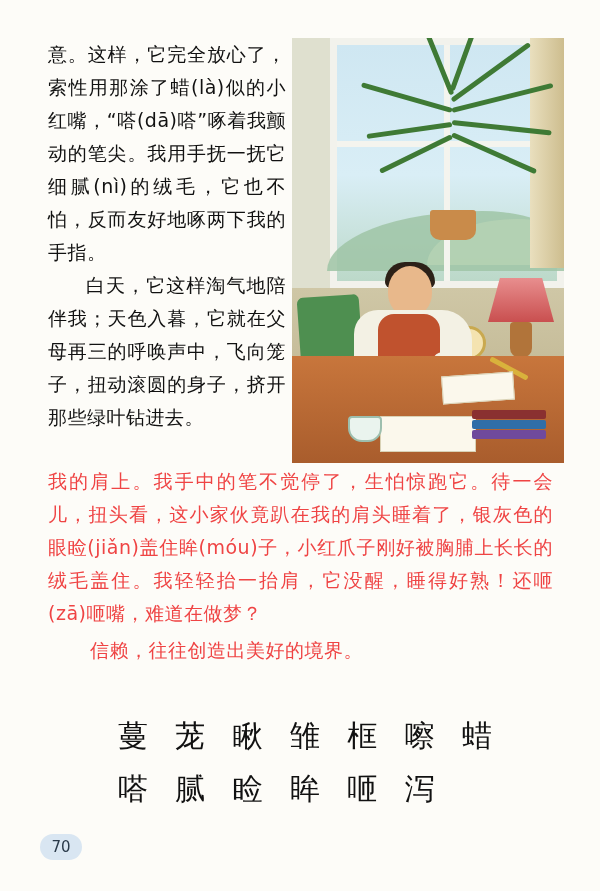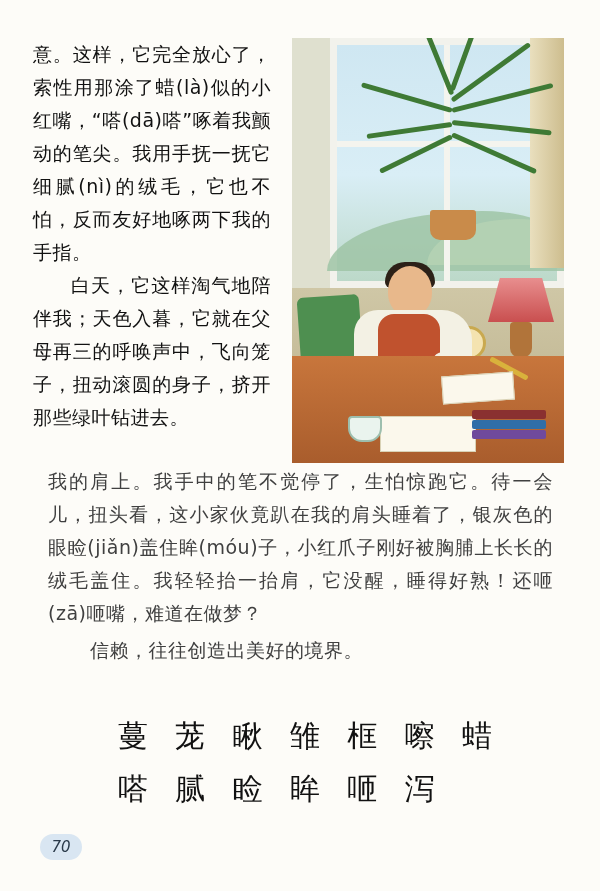--- a/index.html
+++ b/index.html
@@ -216,37 +216,37 @@
     left: 196px; top: 328px;
     width: 42px; height: 5px;
     background: #d9b23c;
     transform: rotate(28deg);
     border-radius: 2px;
   }
 
   
   .text-col {
     position: absolute;
-    left: 33px;
+    left: 48px;
     top: 38px;
     width: 238px;
     font-size: 19px;
     line-height: 33px;
     color: #111;
     letter-spacing: .5px;
     text-align: justify;
   }
   .text-full {
     position: absolute;
     left: 48px;
     top: 465px;
     width: 505px;
     font-size: 19px;
     line-height: 33px;
-    color: #404040;
+    color: #ef4444;
     letter-spacing: .5px;
     text-align: justify;
   }
   p.para {
     margin: 0;
   }
   .indent { text-indent: 38px; }
 
   .poem {
     margin-top: 2px;
@@ -282,21 +282,20 @@
     top: 834px;
     width: 42px;
     height: 26px;
     background: #d9e6f2;
     border-radius: 13px;
     color: #2a3a4a;
     font-size: 15px;
     display: flex;
     align-items: center;
     justify-content: center;
-    font-style: italic;
   }
   .bottom-rule {
     position: absolute;
     left: 40px;
     top: 866px;
     width: 520px;
     height: 2px;
     background: #6f8fa8;
     opacity: 0;
   }

